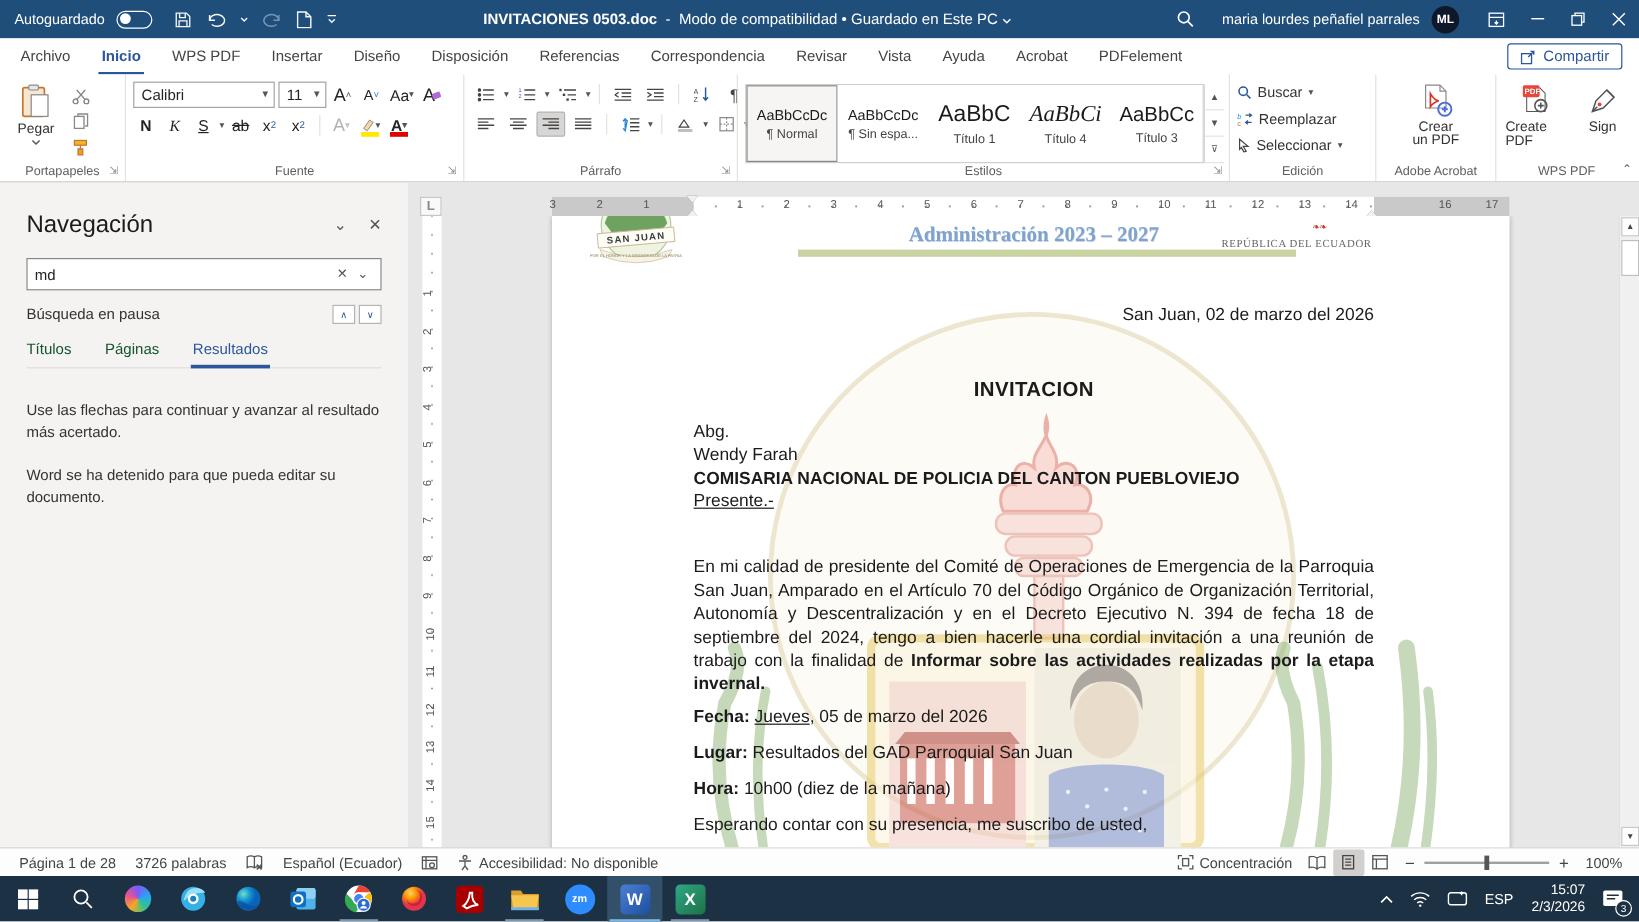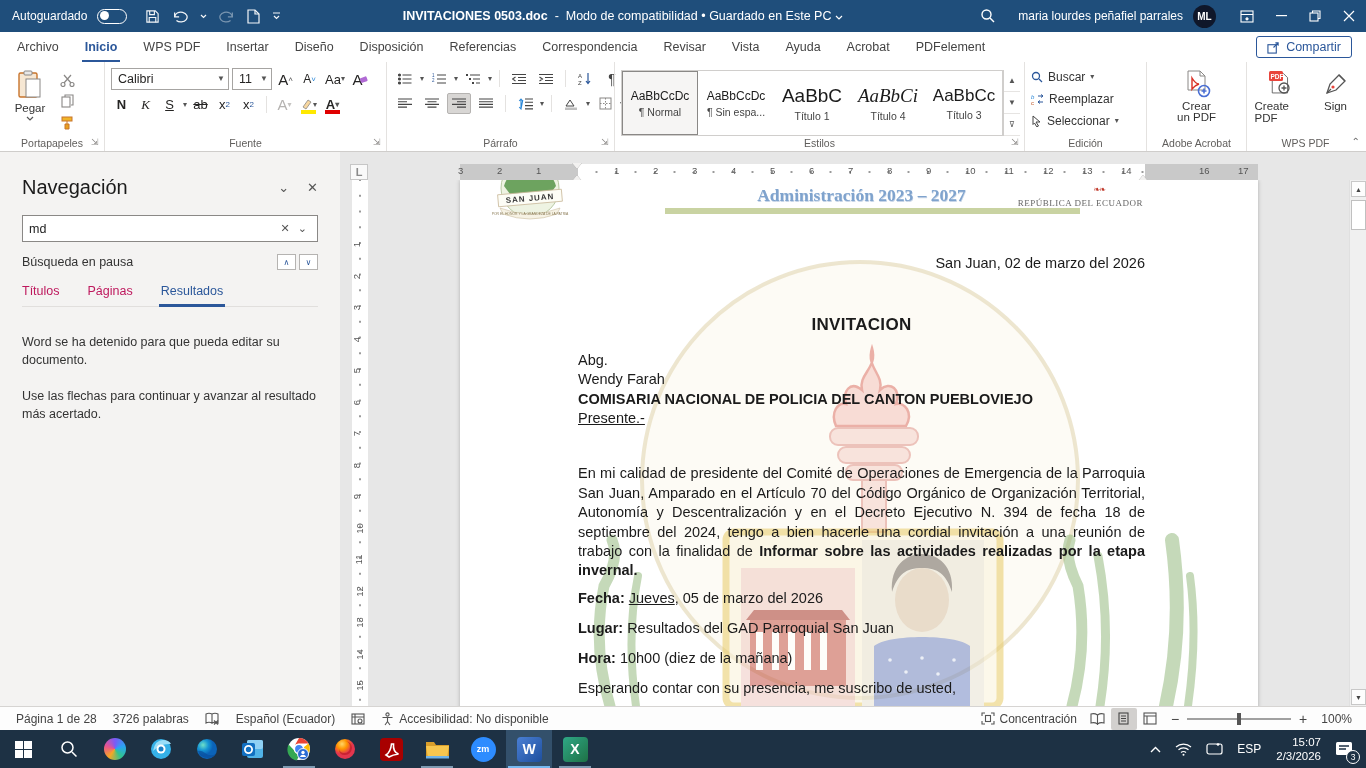--- a/index.html
+++ b/index.html
@@ -79,21 +79,21 @@
 .nav h1{font-size:20px;font-weight:400;color:#333;display:flex;align-items:center}
 .nav h1 .sp{flex:1}
 .nav .hic{color:#555;font-size:13px;margin-left:18px;cursor:pointer}
 .nsearch{margin-top:16px;height:27px;background:#fff;border:1px solid #8a8886;display:flex;align-items:center;padding:0 6px}
 .nsearch input{border:0;outline:0;flex:1;font-size:12.5px;font-family:inherit;color:#222}
 .nsearch .xi,.nsearch .dd{color:#555;cursor:pointer;padding:0 4px;font-size:11px}
 .nstatus{display:flex;align-items:center;margin-top:12px}
 .nstatus .t{font-size:12.5px;color:#333;flex:1}
 .udbtn{width:19px;height:16px;border:1px solid #b5b3b1;background:#fff;display:flex;align-items:center;justify-content:center;font-size:8px;color:#2b579a;cursor:pointer;margin-left:3px}
 .ntabs{display:flex;gap:28px;margin-top:14px;border-bottom:1px solid #e1dfdd}
-.ntab{font-size:12.5px;color:#be185d;padding-bottom:8px;cursor:pointer;position:relative}
+.ntab{font-size:12.5px;color:#14532d;padding-bottom:8px;cursor:pointer;position:relative}
 .ntab.active{color:#2b579a;font-weight:400}
 .ntab.active::after{content:"";position:absolute;left:-2px;right:-2px;bottom:-1px;height:3px;background:#2b579a}
 .nmsg{font-size:12.5px;color:#333;line-height:1.45;margin-top:26px}
 .nmsg+.nmsg{margin-top:18px}
 
 
 .docarea{flex:1;position:relative;min-width:0}
 .tabsel{position:absolute;left:10px;top:12px;width:18px;height:16px;background:#f9f9f9;border:1px solid #c6c6c6;color:#8a8a8a;font-weight:700;font-size:11px;display:flex;align-items:center;justify-content:center}
 .hruler{position:absolute;left:120px;top:12px;width:798px;height:16px;background:#fff;background-image:radial-gradient(circle,#9a9a9a .7px,transparent 1px);background-size:19.5px 16px;background-position:9.75px 50%;overflow:visible}
 .hm{position:absolute;top:0;bottom:0;background:#c9c9c9}
@@ -598,22 +598,22 @@
       <div class="nstatus">
         <span class="t">Búsqueda en pausa</span>
         <span class="udbtn">∧</span>
         <span class="udbtn">∨</span>
       </div>
       <div class="ntabs">
           <div class="ntab">Títulos</div>
           <div class="ntab">Páginas</div>
           <div class="ntab active">Resultados</div>
         </div>
+      <p class="nmsg">Use las flechas para continuar y avanzar al resultado más acertado.</p>
       <p class="nmsg">Word se ha detenido para que pueda editar su documento.</p>
-      <p class="nmsg">Use las flechas para continuar y avanzar al resultado más acertado.</p>
     </div>
 
     <div class="docarea">
       <div class="tabsel">L</div>
 
       <div class="hruler">
         <div class="hm" style="left:0;width:118px"></div>
         <div class="hm" style="left:685px;right:0"></div>
         <div>
             <span class="rnum" style="left: -2px;">3</span>

